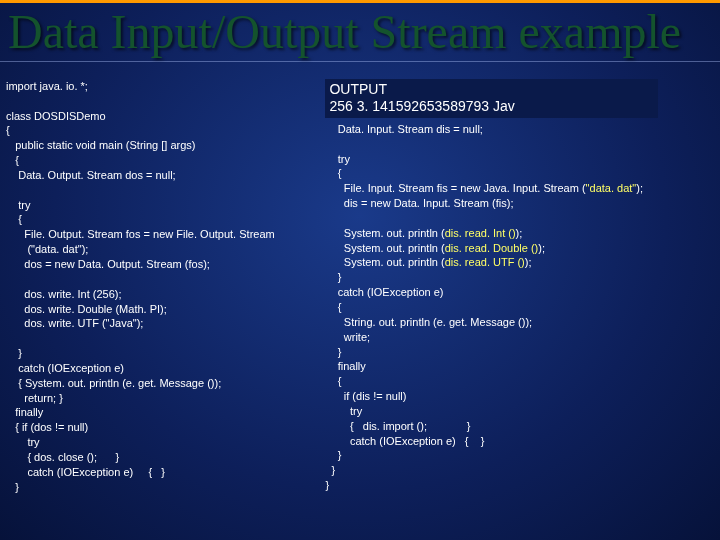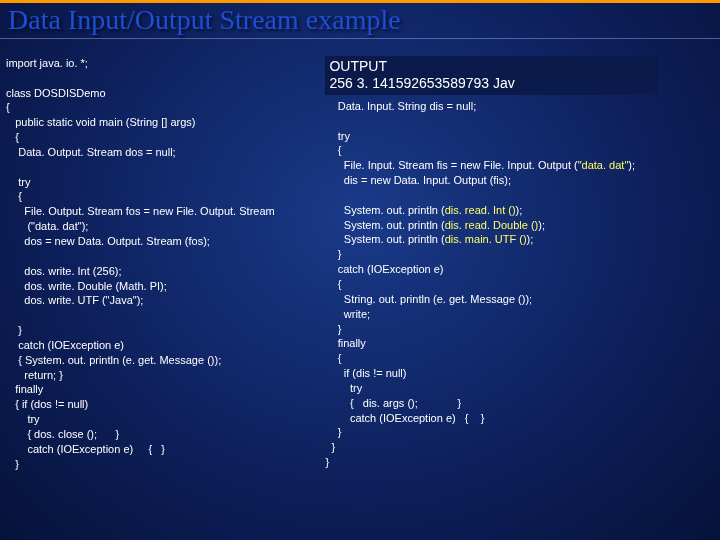--- a/index.html
+++ b/index.html
@@ -11,22 +11,22 @@
     position: relative;
   }
   .accent-bar {
     position: absolute;
     top: 0; left: 0;
     width: 720px; height: 3px;
     background: #ff9900;
   }
   .title {
     font-family: "Times New Roman", Times, serif;
-    font-size: 28px;
-    color: #1d4ed8;
+    font-size: 48px;
+    color: #14532d;
     text-shadow: 2px 2px 3px rgba(0,0,0,0.6);
     padding: 4px 8px 2px 8px;
     border-bottom: 1px solid rgba(180,200,255,0.4);
     margin-bottom: 2px;
   }
   .cols {
     display: flex;
     width: 664px;
     height: 490px;
     padding: 0 6px 4px 6px;
@@ -90,40 +90,40 @@
 <span>   finally</span>
 <span>   { if (dos != null)</span>
 <span>       try</span>
 <span>       { dos. close ();      }</span>
 <span>       catch (IOException e)     {   }</span>
 <span>   }</span>
   </div>
 
   <div class="col-right code">
 <div class="output-box"><span>OUTPUT</span>
-<span>256 3. 141592653589793 Jav</span></div><span>    Data. Input. String dis = null;</span>
+<span>256 3. 141592653589793 Jav</span></div><span>    Data. Input. Stream dis = null;</span>
 <span></span>
 <span>    try</span>
 <span>    {</span>
-<span>      File. Input. Stream fis = new File. Input. Output (</span><span class="hl">"data. dat"</span><span>);</span>
-<span>      dis = new Data. Input. Output (fis);</span>
+<span>      File. Input. Stream fis = new Java. Input. Stream (</span><span class="hl">"data. dat"</span><span>);</span>
+<span>      dis = new Data. Input. Stream (fis);</span>
 <span></span>
 <span>      System. out. println (</span><span class="hl">dis. read. Int ()</span><span>);</span>
 <span>      System. out. println (</span><span class="hl">dis. read. Double ()</span><span>);</span>
-<span>      System. out. println (</span><span class="hl">dis. main. UTF ()</span><span>);</span>
+<span>      System. out. println (</span><span class="hl">dis. read. UTF ()</span><span>);</span>
 <span>    }</span>
 <span>    catch (IOException e)</span>
 <span>    {</span>
 <span>      String. out. println (e. get. Message ());</span>
 <span>      write;</span>
 <span>    }</span>
 <span>    finally</span>
 <span>    {</span>
 <span>      if (dis != null)</span>
 <span>        try</span>
-<span>        {   dis. args ();             }</span>
+<span>        {   dis. import ();             }</span>
 <span>        catch (IOException e)   {    }</span>
 <span>    }</span>
 <span>  }</span>
 <span>}</span>
   </div>
 
 </div>
 
 </body></html>

